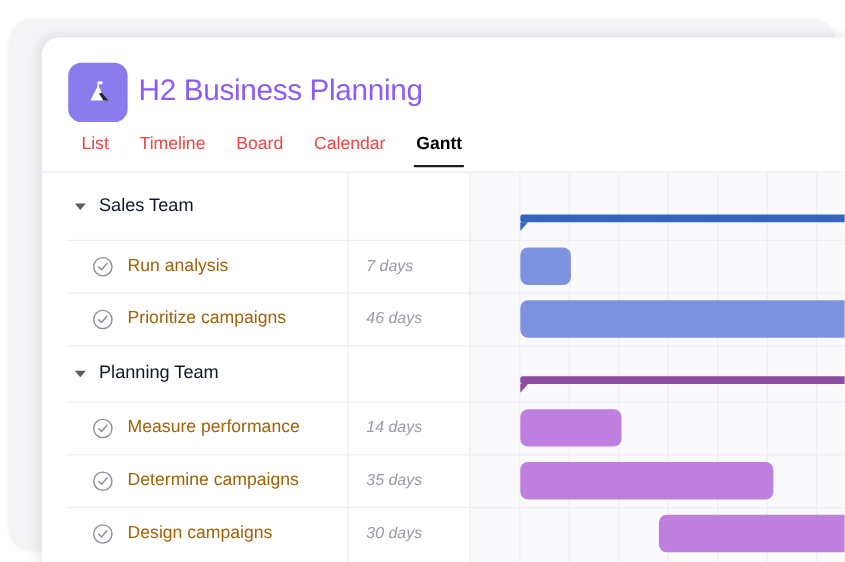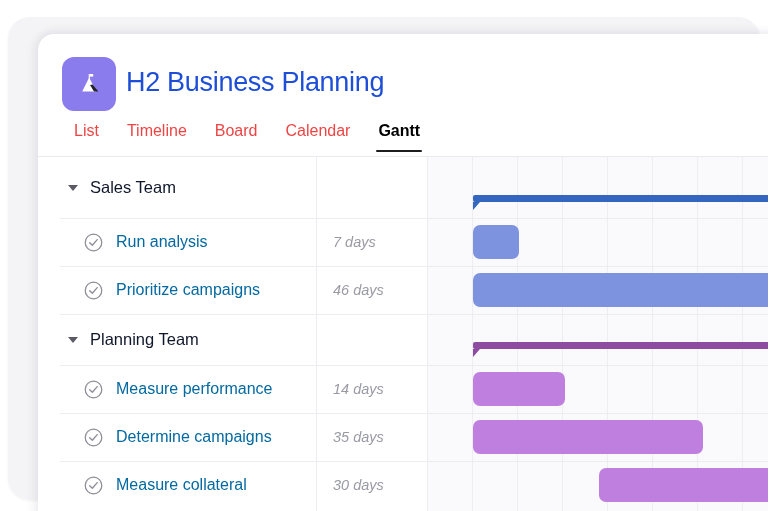--- a/index.html
+++ b/index.html
@@ -31,21 +31,21 @@
   
   .header{position:absolute;left:0;top:0;width:100%;height:116px;}
   .logo{
     position:absolute;left:24px;top:23px;width:54px;height:54px;
     background:#8b7ced;border-radius:12px;
     display:flex;align-items:center;justify-content:center;
   }
   .logo svg{display:block;}
   .proj-title{
     position:absolute;left:88px;top:33px;
-    font-size:27px;color:#1d4ed8;letter-spacing:-.3px;
+    font-size:27px;color:#8b5cf6;letter-spacing:-.3px;
     font-weight:400;white-space:nowrap;
   }
 
   
   .tabs{position:absolute;left:22px;top:88px;display:flex;align-items:flex-end;gap:0;}
   .tab{
     position:relative;
     font-size:16px;color:#ef4444;
     padding:0 14px 12px 14px;
     white-space:nowrap;cursor:pointer;
@@ -82,21 +82,21 @@
   .caret{
     width:0;height:0;margin-left:30px;margin-right:12px;
     border-left:5.5px solid transparent;border-right:5.5px solid transparent;
     border-top:6.5px solid #5b5b66;
   }
   .group-label{font-size:16.5px;color:#0f172a;}
 
   .check{
     margin-left:46px;margin-right:13px;width:19px;height:19px;flex:0 0 19px;
   }
-  .task-label{font-size:16px;color:#0369a1;white-space:nowrap;}
+  .task-label{font-size:16px;color:#a16207;white-space:nowrap;}
 
   
   .col-div{position:absolute;top:0;bottom:0;width:1px;background:#ececf1;}
 
   
   .chart{
     position:absolute;left:389px;top:0;right:0;bottom:0;
     background:#fafafc;
     overflow:hidden;
   }
@@ -233,21 +233,21 @@
             </div>
             <div class="bar" style="background: rgb(191, 127, 222); left: 434.795px; width: 230.395px; height: 34px; top: 7px;"></div>
           </div>
           <div class="row" style="top: 304px; height: 48px;">
             <div class="row-sep"></div>
             <div class="name-cell">
               <span class="check"><svg width="19" height="19" viewBox="0 0 19 19">
                   <circle cx="9.5" cy="9.5" r="8.3" fill="none" stroke="#8d8d97" stroke-width="1.25"></circle>
                   <path d="M5.7 9.7 L8.3 12.2 L13.2 6.6" fill="none" stroke="#8d8d97" stroke-width="1.35" stroke-linecap="round" stroke-linejoin="round"></path>
                 </svg></span>
-              <div class="task-label">Measure collateral</div>
+              <div class="task-label">Design campaigns</div>
             </div>
             <div class="dur-cell">
               <span>30 days</span>
             </div>
             <div class="bar" style="background: rgb(191, 127, 222); left: 561.175px; width: 182.825px; height: 34px; top: 7px;"></div>
           </div>
         </div>
     </div>
 
   </div>

